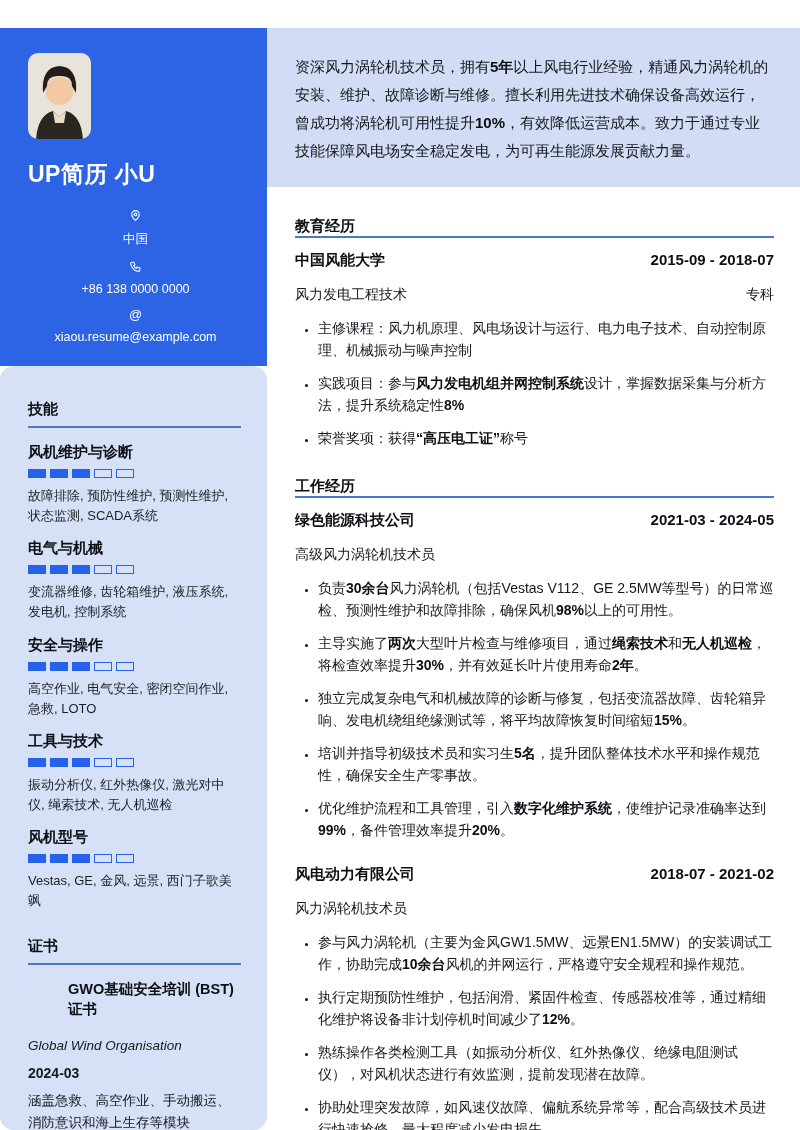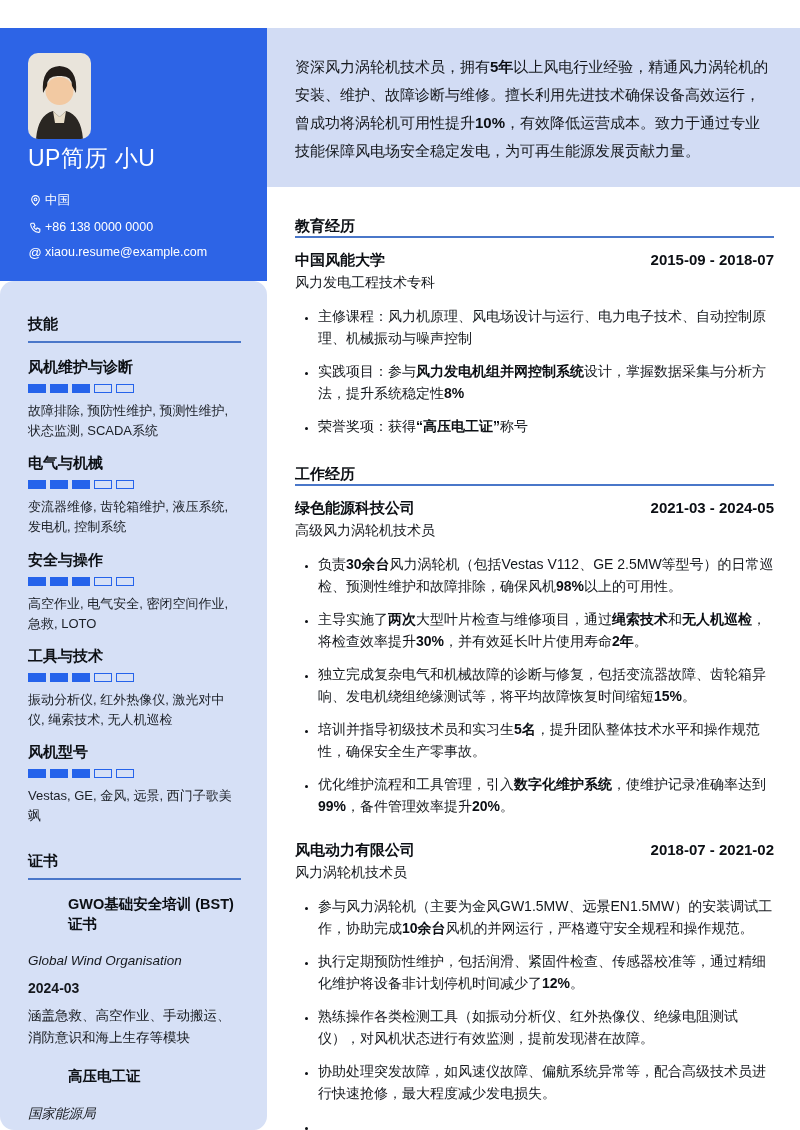--- a/index.html
+++ b/index.html
@@ -15,23 +15,23 @@
   body{
     width:800px;height:1130px;overflow:hidden;background:#ffffff;
     font-family:"Liberation Sans","DejaVu Sans",sans-serif;color:var(--ink);
   }
   .page{display:flex;height:100%;padding-top:28px;}
 
   
   .left{flex:0 0 267px;width:267px;display:flex;flex-direction:column;}
   .panel{background:var(--panel-bg);padding:25px 24px 22px 28px;}
   .photo{width:63px;height:86px;border-radius:10px;overflow:hidden;display:block;}
-  .name{color:#fff;font-size:23px;font-weight:400;margin-top:4px;letter-spacing:.5px;}
+  .name{color:#fff;font-size:23px;font-weight:700;margin-top:20px;letter-spacing:.5px;}
   .contacts{margin-top:18px;}
-  .contact-row{display:flex;align-items:center;gap:3px;color:#fff;font-size:12.5px;margin-top:11px;}
+  .contact-row{display:flex;align-items:center;gap:9px;color:#fff;font-size:12.5px;margin-top:11px;flex-direction:column;}
   .cicon{width:14px;height:14px;flex:0 0 14px;display:inline-flex;align-items:center;justify-content:center;color:#fff;font-size:13px;line-height:1;}
   .cicon svg{width:13px;height:13px;display:block;}
 
   .side{background:var(--sidebar-bg);flex:1;padding:34px 26px 0 28px;overflow:hidden;border-radius:14px;}
   .side-title{font-size:15px;font-weight:700;color:#0c0f14;padding-bottom:7px;border-bottom:2px solid var(--rule);margin:0 0 15px;}
   .side-title.later{margin-top:26px;}
 
   .skill{margin-bottom:13px;}
   .skill-name{font-weight:700;font-size:15px;color:#0c0f14;}
   .bar{display:flex;gap:4px;margin:7px 0 8px;}
@@ -46,21 +46,21 @@
   .cert-desc{font-size:13.5px;line-height:1.7;margin-top:9px;}
 
   
   .right{flex:1;display:flex;flex-direction:column;}
   .summary{background:var(--summary-bg);padding:25px 30px 22px 28px;font-size:15px;line-height:28px;}
   .main{padding:30px 26px 0 28px;}
   .section-title{font-size:15px;font-weight:700;color:#0c0f14;border-bottom:2px solid var(--rule);margin:0 0 13px;}
   .section + .section{margin-top:28px;}
   .entry + .entry{margin-top:24px;}
   .entry-head{display:flex;justify-content:space-between;align-items:baseline;font-weight:700;font-size:15px;color:#0c0f14;}
-  .entry-sub{display:flex;justify-content:flex-start;font-size:14px;margin-top:4px;}
+  .entry-sub{display:flex;justify-content:space-between;font-size:14px;margin-top:16px;}
   ul.bullets{margin:13px 0 0;padding-left:23px;list-style:disc;}
   ul.bullets li{font-size:14px;line-height:22px;margin-bottom:11px;}
   ul.bullets li::marker{font-size:11px;color:#0c0f14;}
   b{font-weight:700;color:#0c0f14;}
 </style>
 </head>
 <body>
 
 <div class="page">
 

